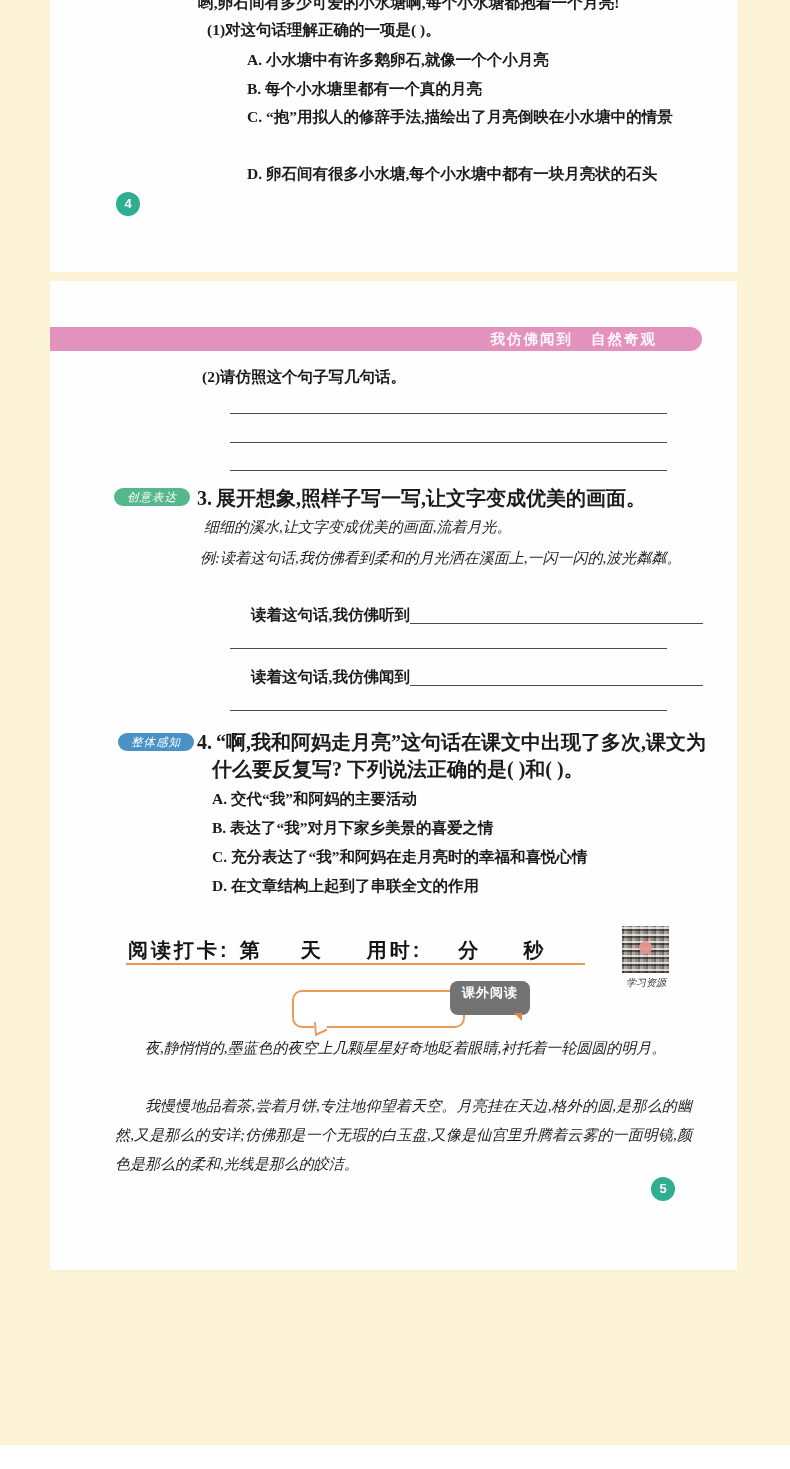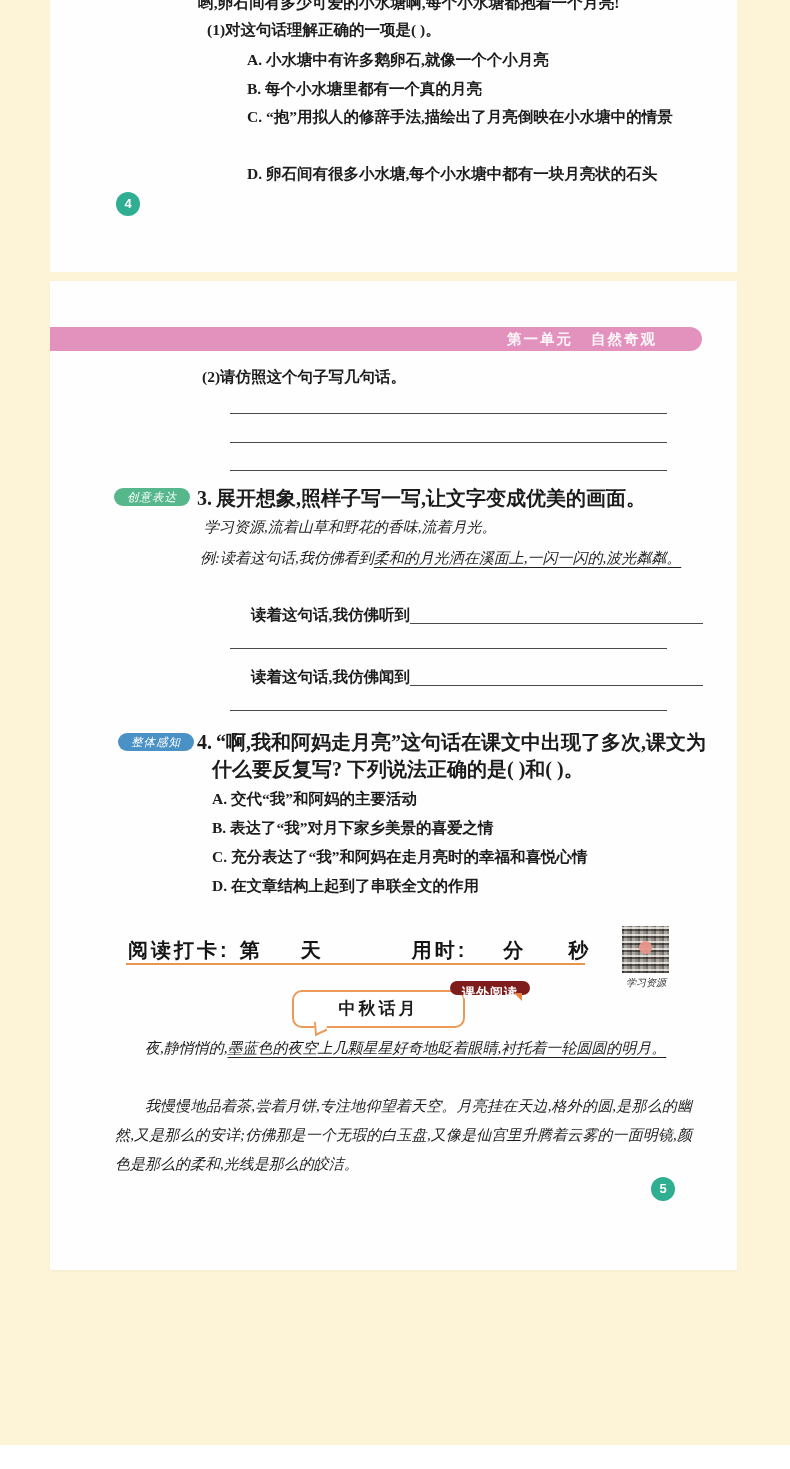--- a/index.html
+++ b/index.html
@@ -37,51 +37,51 @@
   .tag-blue{left:68px;top:452px;background:#4a92c6;}
 
   .q-text{position:absolute;left:147px;width:502px;font-size:20px;font-weight:600;line-height:27px;padding-left:15px;text-indent:-15px;}
   .q3-text{top:204px;}
   .q4-text{top:448px;}
   .q-num{margin-right:4px;}
 
   .kai{font-style:italic;}
   .sample{position:absolute;top:237px;left:154px;font-size:15px;}
   .example{position:absolute;top:263px;left:150px;width:492px;font-size:15px;line-height:29px;}
-  .u{text-decoration:underline;text-underline-offset:4px;}
+  .u{text-underline-offset:4px;}
 
   .fill-row{position:absolute;left:165px;width:452px;display:flex;font-size:15.5px;font-weight:600;margin-left:36px;}
   .fr1{top:324px;}.fr2{top:386px;align-items:flex-end;}
   .fill-row .fill{flex:1;border-bottom:1px solid #4a4a4a;margin-bottom:2px;}
 
   .opt2{position:absolute;left:162px;font-size:15.5px;font-weight:600;}
   .o2A{top:508px;}.o2B{top:537px;}.o2C{top:566px;}.o2D{top:595px;}
 
   .tracker{position:absolute;top:656px;left:78px;display:flex;align-items:flex-start;
     font-family:"Liberation Sans",sans-serif;font-weight:bold;font-size:20px;letter-spacing:3px;color:#141414;}
   .tracker .t-day{margin-left:10px;}
   .tracker .t-dayunit{margin-left:38px;}
-  .tracker .t-time{margin-left:88px;}
+  .tracker .t-time{margin-left:43px;}
   .tracker .t-min{margin-left:36px;}
   .tracker .t-sec{margin-left:42px;}
   .tracker-line{position:absolute;top:682px;left:76px;width:459px;height:0;border-top:2px solid #e8954f;}
 
   .qr{position:absolute;left:572px;top:645px;width:47px;height:47px;background-color:#b9b4ae;
     background-image:
       radial-gradient(circle at 50% 46%, rgba(232,150,140,0.95) 0 6px, rgba(232,150,140,0) 7px),
       repeating-linear-gradient(0deg, rgba(45,42,40,0.75) 0 2px, rgba(228,224,218,0.85) 2px 4px, rgba(130,125,120,0.55) 4px 7px),
       repeating-linear-gradient(90deg, rgba(55,52,48,0.7) 0 2px, rgba(235,231,225,0.8) 2px 5px, rgba(150,144,138,0.6) 5px 8px);}
   .qr-caption{position:absolute;left:563px;top:695px;width:66px;text-align:center;font-size:10px;font-style:italic;color:#333;}
 
   .title-bubble{position:absolute;left:242px;top:709px;width:173px;height:38px;background:#fff;
     border:2px solid #eb9a57;border-radius:10px;box-sizing:border-box;}
   .title-bubble .title{display:block;text-align:center;line-height:33px;font-size:17px;font-weight:bold;letter-spacing:3px;}
   .bubble-tail{position:absolute;left:20px;bottom:-7px;width:11px;height:11px;background:#fff;
     border-left:2px solid #eb9a57;border-bottom:2px solid #eb9a57;transform:rotate(-25deg) skewX(-20deg);}
-  .reading-badge{position:absolute;left:400px;top:700px;width:80px;height:14px;background:#7f1d1d;border-radius:8px;
+  .reading-badge{position:absolute;left:400px;top:700px;width:80px;height:34px;background:#737373;border-radius:8px;
     color:#fff;text-align:center;line-height:24px;font-size:13px;font-weight:bold;letter-spacing:1px;
     font-family:"Liberation Sans",sans-serif;}
   .rb-tail{position:absolute;right:8px;bottom:-6px;width:0;height:0;border-left:8px solid transparent;border-top:8px solid #e8823e;}
 
   .para{position:absolute;left:65px;width:577px;font-size:15px;line-height:29px;text-indent:2em;text-align:justify;}
   .para1{top:753px;}
   .para2{top:811px;}
 </style>
 </head>
 <body>
@@ -96,35 +96,35 @@
     <div class="opt optA">A. 小水塘中有许多鹅卵石,就像一个个小月亮</div>
     <div class="opt optB">B. 每个小水塘里都有一个真的月亮</div>
     <div class="opt optD">D. 卵石间有很多小水塘,每个小水塘中都有一块月亮状的石头</div>
     <div class="opt optC">C. “抱”用拟人的修辞手法,描绘出了月亮倒映在小水塘中的情景</div>
     <div class="page-circle pc4">4</div>
   </div>
 
   <div class="card card2">
 
     <div class="unit-bar">
-      <span>第一单元</span>
+      <span>我仿佛闻到</span>
       <span class="gap"></span>
       <span>自然奇观</span>
     </div>
 
     <div class="q2-prompt">(2)请仿照这个句子写几句话。</div>
     <div class="blank-line bl1"></div>
     <div class="blank-line bl2"></div>
     <div class="blank-line bl3"></div>
 
     <div class="tag tag-green">创意表达</div>
     <div class="q-text q3-text">
       <span class="q-num">3.</span><span>展开想象,照样子写一写,让文字变成优美的画面。</span>
     </div>
-    <div class="sample kai">学习资源,流着山草和野花的香味,流着月光。</div>
+    <div class="sample kai">细细的溪水,让文字变成优美的画面,流着月光。</div>
     <div class="example kai">
       <span>例:读着这句话,我仿佛看到</span><span class="u">柔和的月光洒在溪面上,一闪一闪的,波光粼粼。</span>
     </div>
     <div class="fill-row fr1">
       <span>读着这句话,我仿佛听到</span>
       <span class="fill"></span>
     </div>
     <div class="blank-line bl4"></div>
     <div class="fill-row fr2">
       <span>读着这句话,我仿佛闻到</span>
@@ -148,21 +148,20 @@
       <span class="t-time">用时:</span>
       <span class="t-min">分</span>
       <span class="t-sec">秒</span>
     </div>
     <div class="tracker-line"></div>
 
     <div class="qr"></div>
     <div class="qr-caption">学习资源</div>
 
     <div class="title-bubble">
-      <span class="title">中秋话月</span>
       <span class="bubble-tail"></span>
     </div>
     <div class="reading-badge">
       <span>课外阅读</span>
       <span class="rb-tail"></span>
     </div>
 
     <div class="para para1 kai">
       <span>夜,静悄悄的,</span><span class="u">墨蓝色的夜空上几颗星星好奇地眨着眼睛,衬托着一轮圆圆的明月。</span>
     </div>

